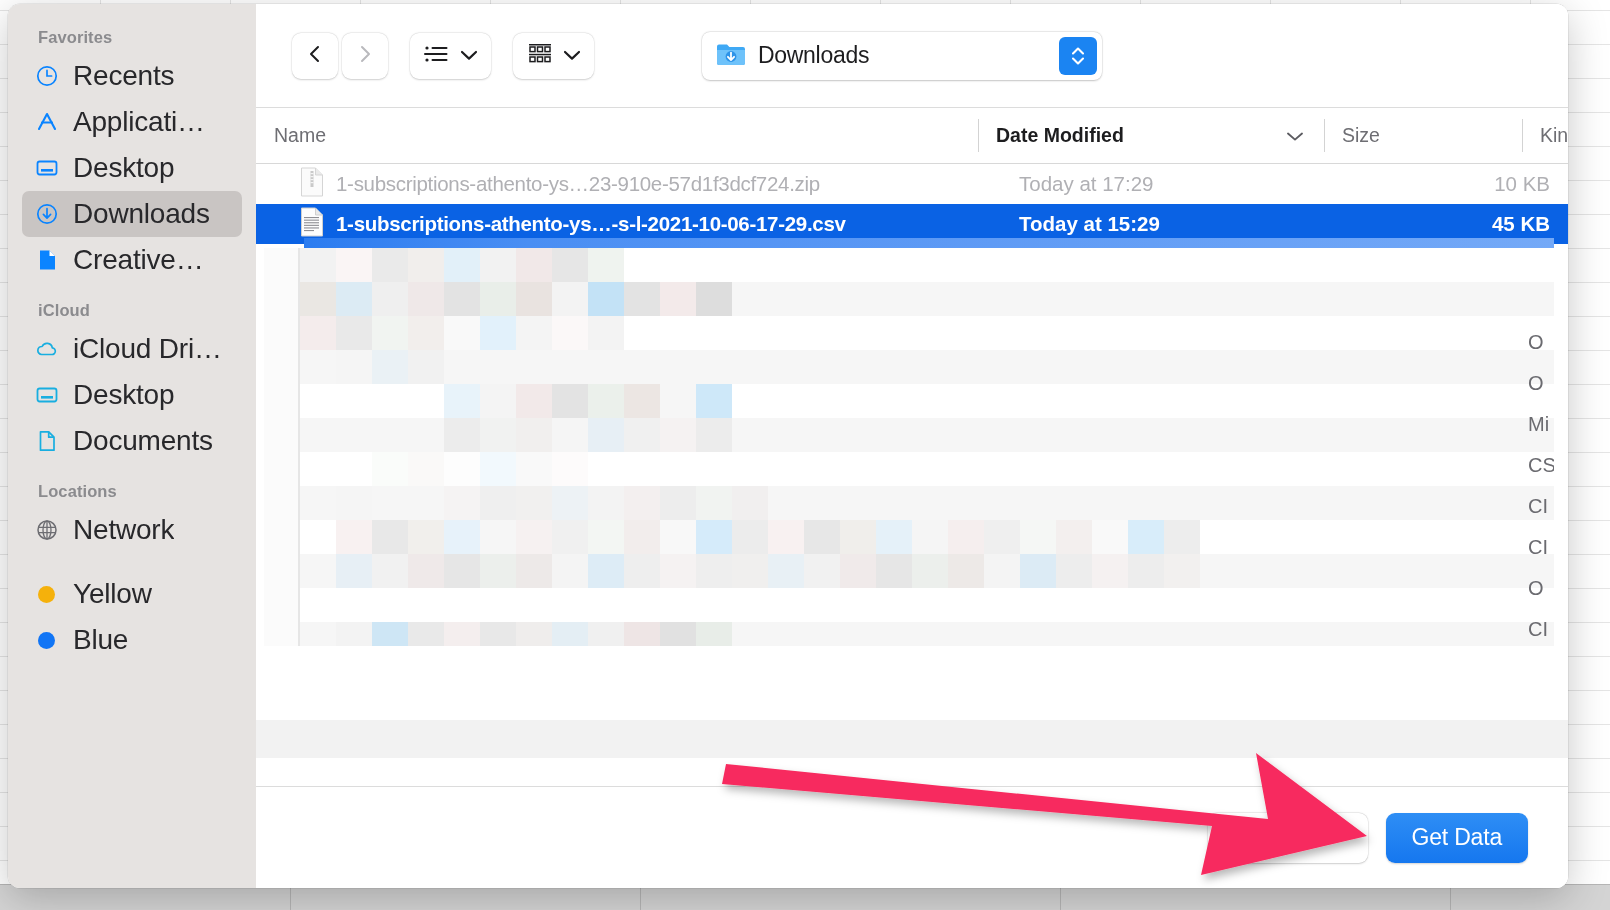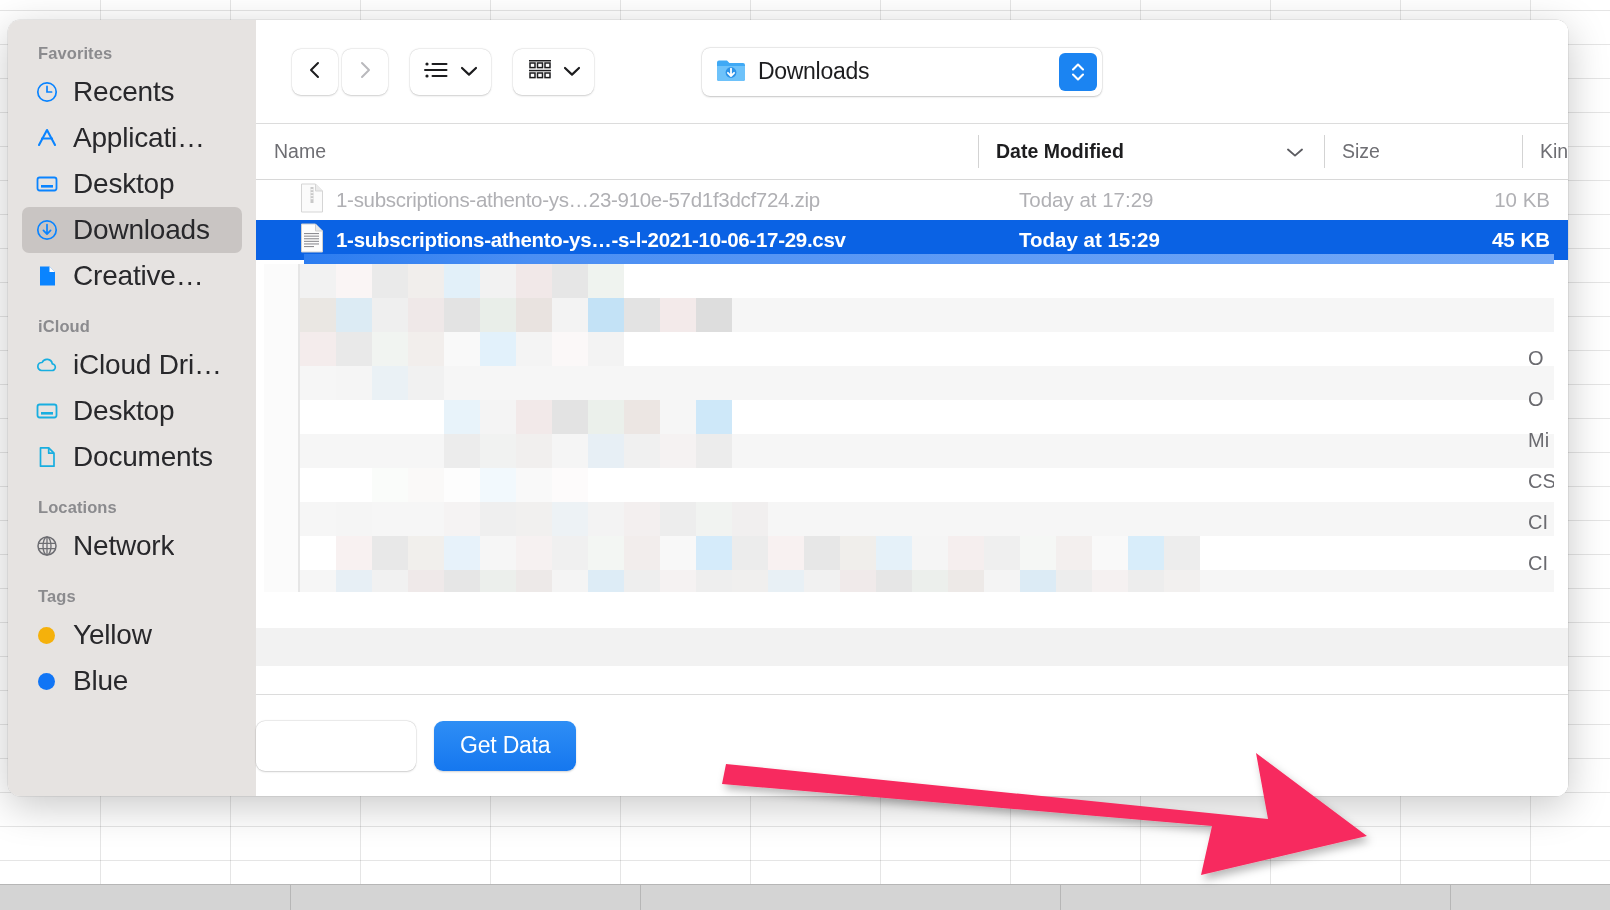--- a/index.html
+++ b/index.html
@@ -26,22 +26,22 @@
     background: #d4d4d4;
     border-top: 1px solid #b6b6b6;
   }
   #backdrop-footer .fcell {
     position: absolute; top: 0; bottom: 0; width: 1px; background: #b6b6b6;
   }
 
   
   #dialog {
     position: absolute;
-    left: 8px; top: 20px;
-    width: 1560px; height: 776px;
+    left: 8px; top: 4px;
+    width: 1560px; height: 884px;
     border-radius: 12px;
     background: #ffffff;
     box-shadow: 0 10px 40px rgba(0,0,0,0.22), 0 0 0 0.5px rgba(0,0,0,0.12);
     overflow: hidden;
     display: flex;
   }
 
   
   #sidebar {
     width: 248px; flex: 0 0 248px;
@@ -155,21 +155,21 @@
 
   
   #bands { flex: 0 0 102px; }
   #bands .b1 { height: 36px; background: #fff; }
   #bands .b2 { height: 38px; background: #f2f2f2; }
   #bands .b3 { height: 28px; background: #fff; }
 
   
   #footer {
     flex: 0 0 102px; border-top: 1px solid #dcdcdc;
-    display: flex; align-items: center; 
+    display: flex; align-items: center; justify-content: flex-end;
     padding-right: 40px; gap: 18px; background: #fff; position: relative;
   }
   #cancel-button {
     width: 160px; height: 50px; border-radius: 9px; background: #fff;
     box-shadow: 0 0.5px 2px rgba(0,0,0,0.16), 0 0 0 0.5px rgba(0,0,0,0.09);
     display:flex; align-items:center; justify-content:center;
     font-size: 21px; color: #1d1d1f;
   }
   #getdata-button {
     height: 50px; padding: 0 26px; border-radius: 9px;
@@ -291,21 +291,20 @@
               <circle cx="13" cy="13" r="9" fill="none" stroke="#6d6d72" stroke-width="1.5"></circle>
               <ellipse cx="13" cy="13" rx="4" ry="9" fill="none" stroke="#6d6d72" stroke-width="1.3"></ellipse>
               <path d="M4.3 10.4h17.4M4.3 15.6h17.4M13 4v18" fill="none" stroke="#6d6d72" stroke-width="1.3"></path>
             </svg>
         </span>
         <span class="sb-label">Network</span>
       </div>
     </div>
 
     <div class="sb-group">
-      <div class="sb-group-title">Tags</div>
       <div class="sb-item">
         <span class="tag-dot" style="background:#f5b10b"></span>
         <span class="sb-label">Yellow</span>
       </div>
       <div class="sb-item">
         <span class="tag-dot" style="background:#1175f5"></span>
         <span class="sb-label">Blue</span>
       </div>
     </div>
   </div>

